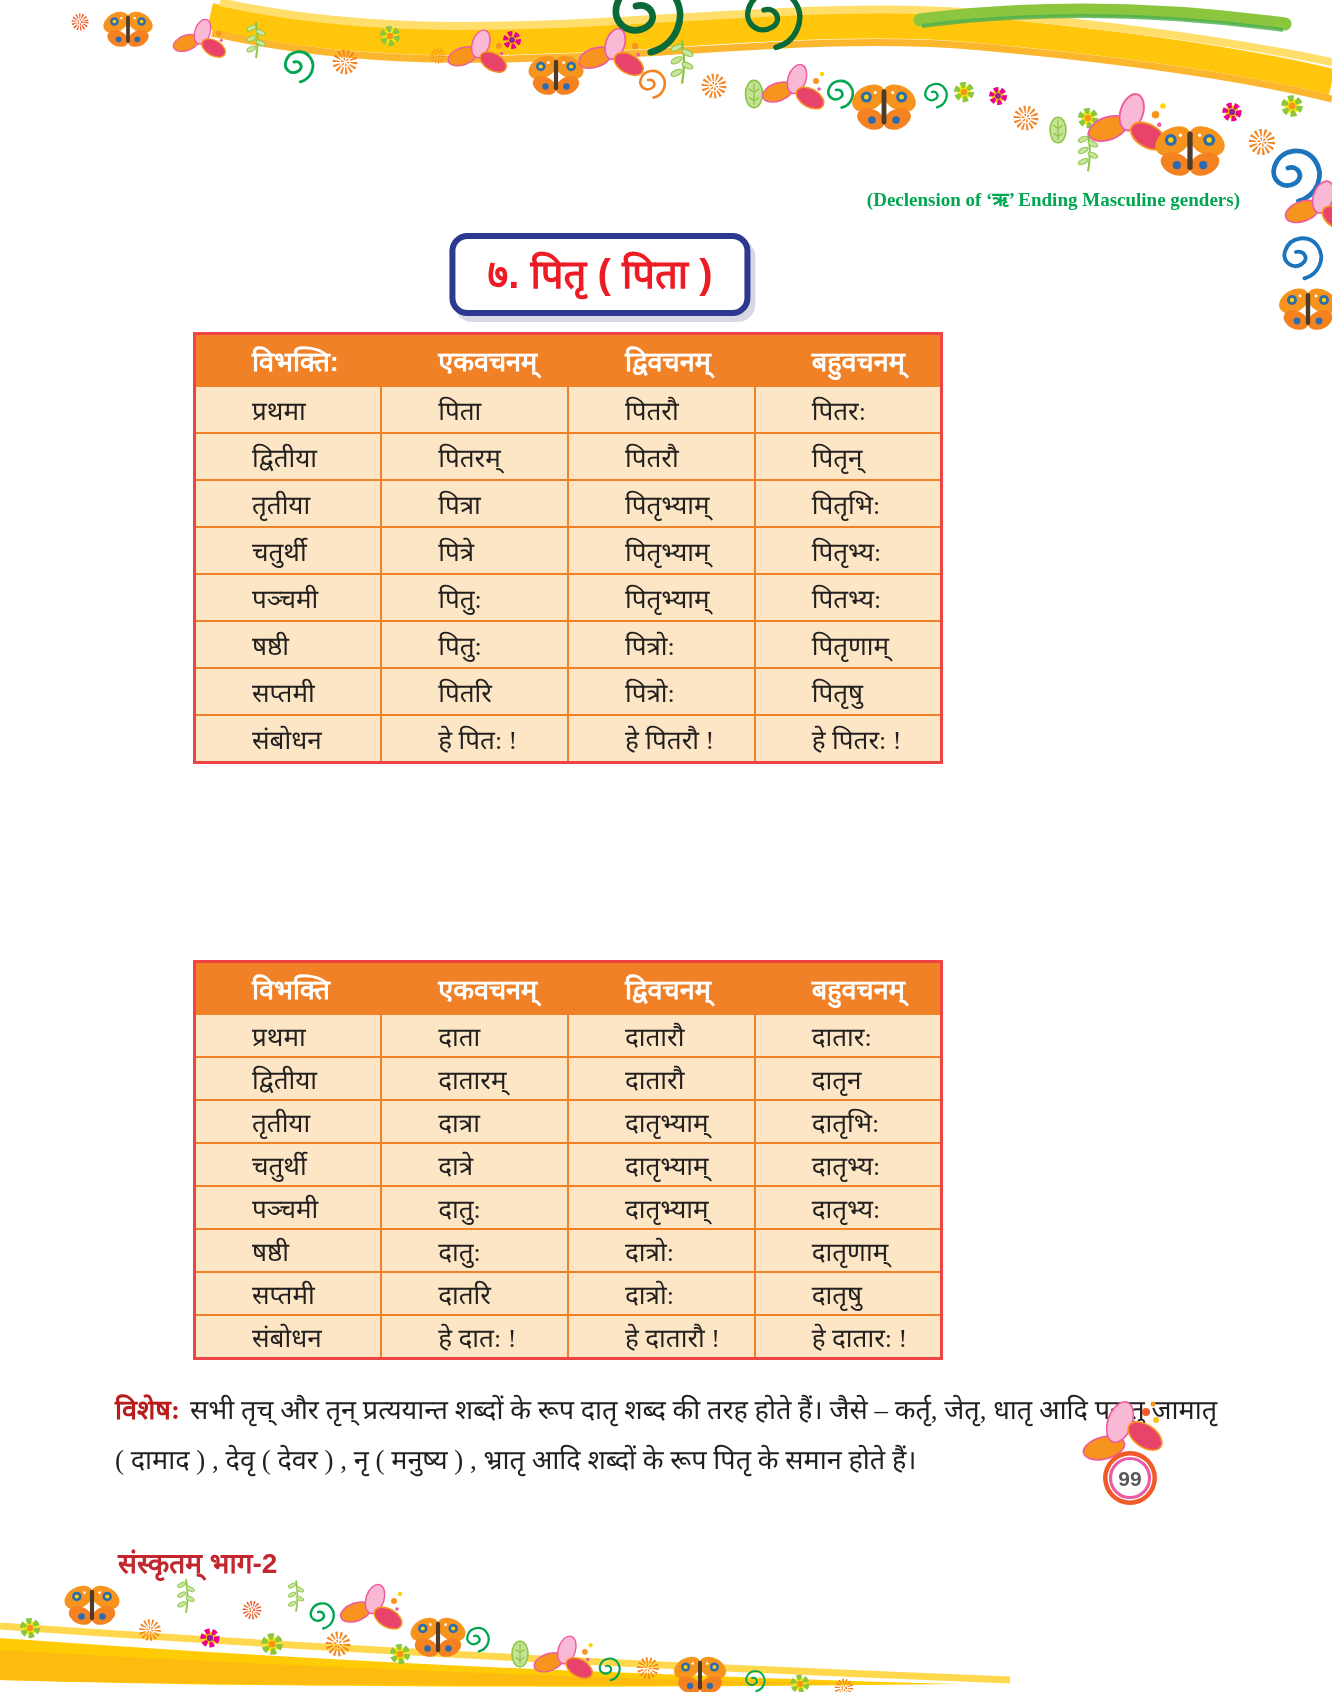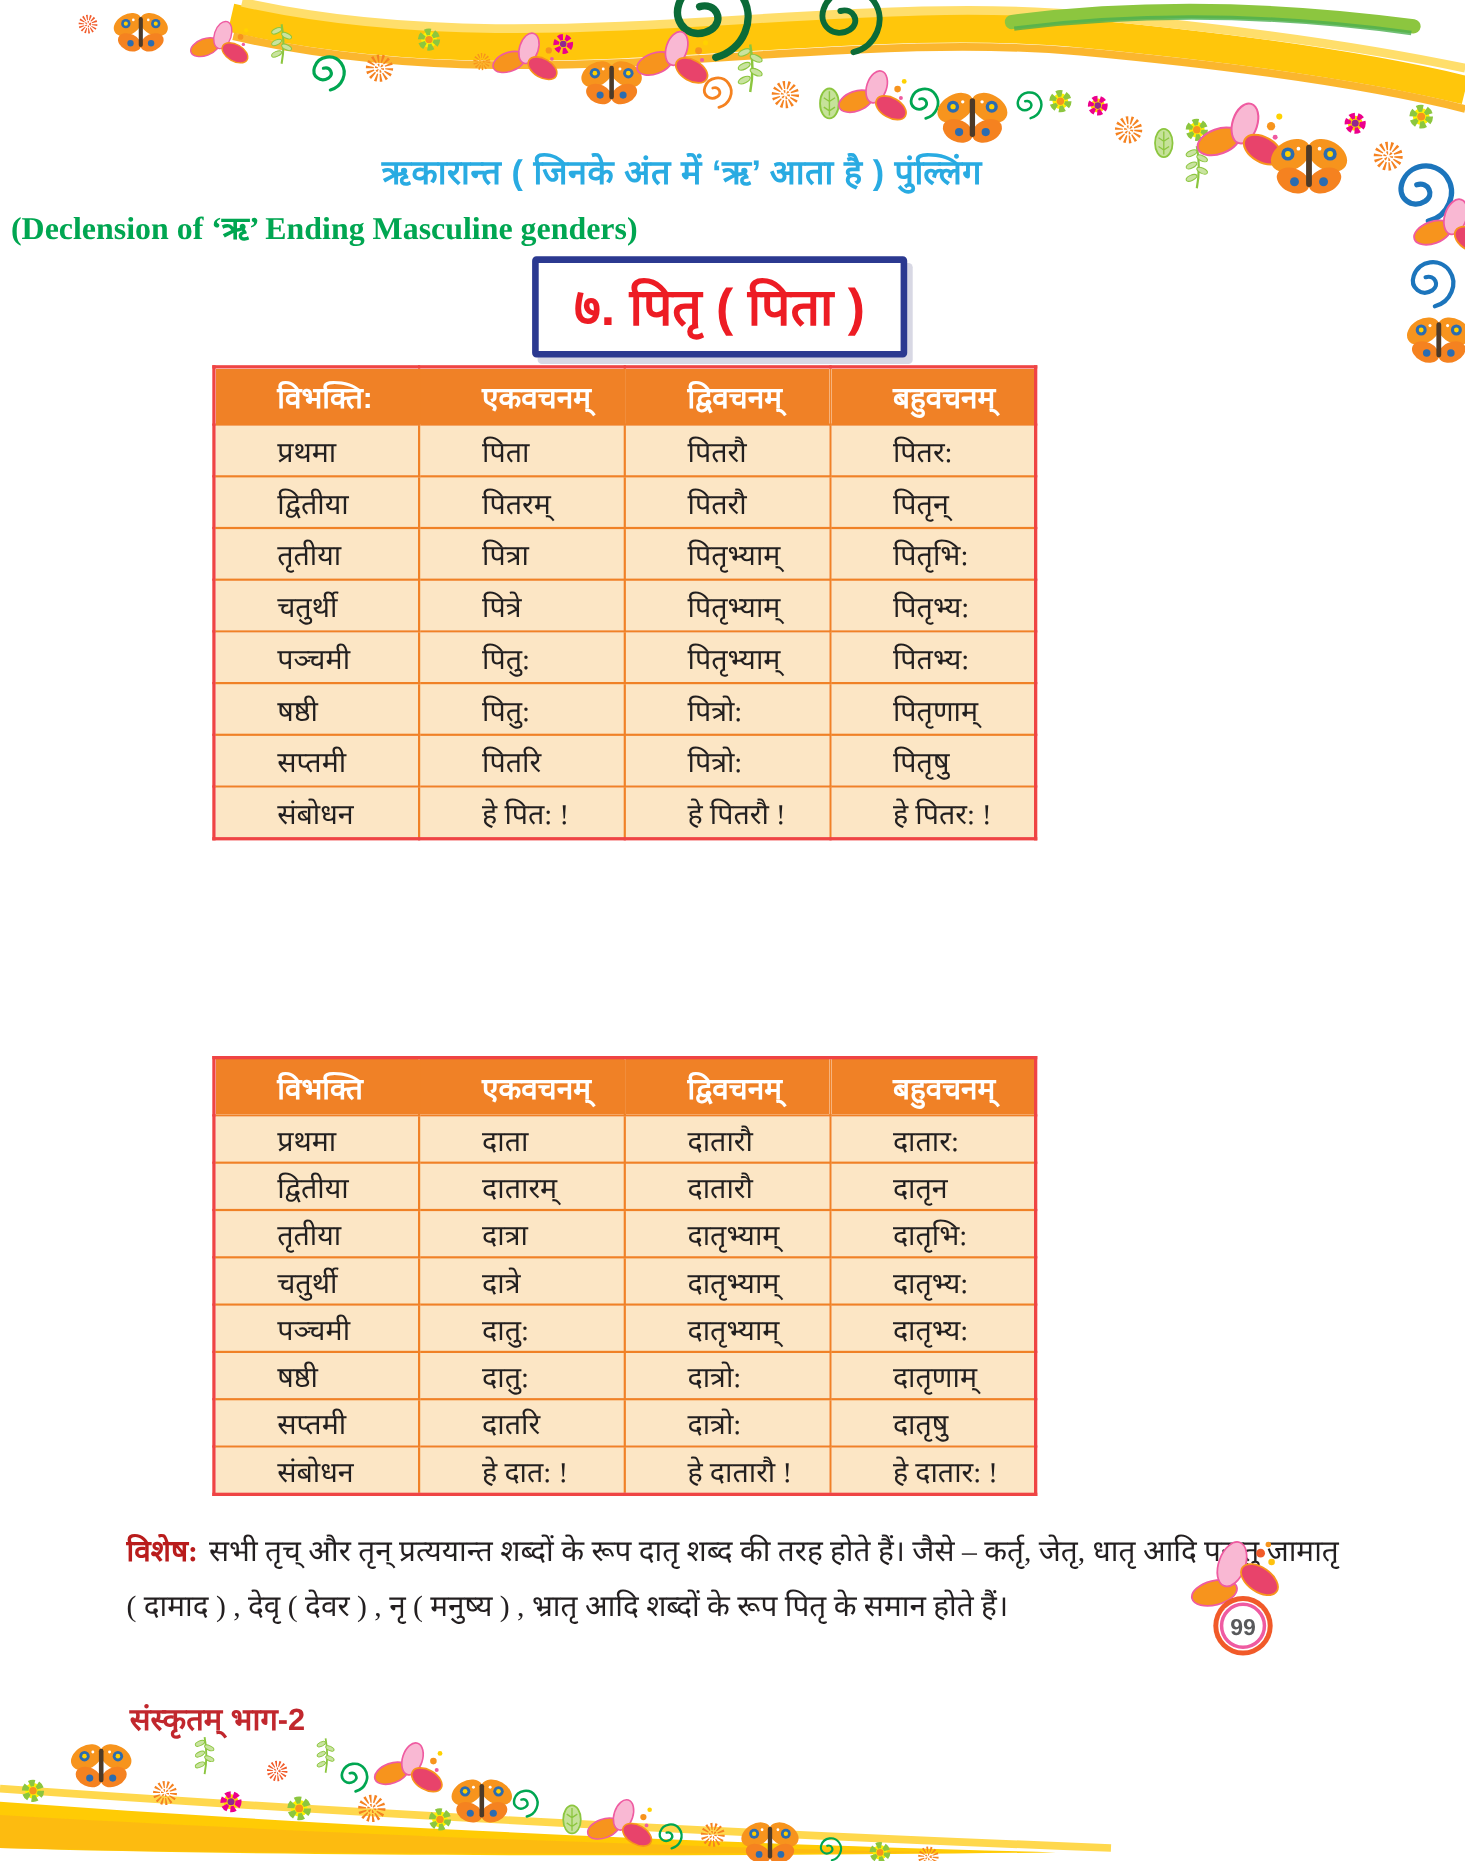--- a/index.html
+++ b/index.html
@@ -7,27 +7,27 @@
         font-family:"Liberation Sans",sans-serif;}
 
   
   .band-top{position:absolute;top:0;left:0;pointer-events:none;}
   .band-bottom{position:absolute;bottom:0;left:0;pointer-events:none;}
   .page-badge{position:absolute;left:1082px;top:1396px;pointer-events:none;}
 
   
   .title-hi{position:absolute;top:134px;left:0;width:1240px;text-align:center;
             font-size:31px;font-weight:bold;color:#29ABE2;letter-spacing:.5px;}
-  .title-en{position:absolute;top:186px;left:0;width:1240px;text-align:left;
-            font-size:29px;font-weight:bold;color:#00A651;
-            font-family:"Liberation Serif",serif;padding-left:10px;}
-  .head-box{position:absolute;left:654px;transform:translateX(-50%);
+  .title-en{position:absolute;top:186px;left:0;width:1240px;text-align:right;
+            font-size:19px;font-weight:bold;color:#00A651;
+            font-family:"Liberation Serif",serif;}
+  .head-box{position:absolute;left:600px;transform:translateX(-50%);
             display:inline-block;background:#ffffff;border:6px solid #2B3990;
-            border-radius:4px;padding:6px 32px 10px 32px;white-space:nowrap;
-            font-size:47px;font-weight:bold;color:#ED1C24;
+            border-radius:18px;padding:6px 32px 10px 32px;white-space:nowrap;
+            font-size:40px;font-weight:bold;color:#ED1C24;
             box-shadow:5px 6px 0 #d8d8e4;}
   .box1{top:233px;}
   .box2{top:872px;}
 
   
   .decl{position:absolute;left:193px;width:750px;border-collapse:collapse;
         table-layout:fixed;border:3px solid #ef4444;
         font-family:"Liberation Serif",serif;}
   .decl th,.decl td{border:2px solid #F08126;text-align:left;
         padding:0 6px 0 56px;overflow:hidden;white-space:nowrap;}
@@ -142,21 +142,20 @@
     <use href="#butterflyG" transform="translate(1190,152) scale(1.2)"></use>
     <use href="#pinkflowerG" transform="translate(1232,112) scale(0.8)"></use>
     <use href="#sunburstG" transform="translate(1262,142) scale(0.85)" style="color:#F58220"></use>
     <use href="#daisyG" transform="translate(1292,106) scale(0.8)"></use>
     <use href="#swirlP" transform="translate(1288,168) scale(1.5)" style="color:#1C75BC"></use>
     <use href="#petalflowerG" transform="translate(1320,218) scale(1.1)"></use>
     <use href="#swirlP" transform="translate(1296,252) scale(1.2)" style="color:#1C75BC"></use>
     <use href="#butterflyG" transform="translate(1308,310) scale(1.0)"></use>
   </svg>
 
-  <div class="title-hi">ऋकारान्त ( जिनके अंत में ‘ऋ’ आता है ) पुंल्लिंग</div>
   <div class="title-en">(Declension of ‘ऋ’ Ending Masculine genders)</div>
 
   <div class="head-box box1">७. पितृ ( पिता )</div>
 
   <table class="decl t1">
     <thead>
       <tr>
         <th>विभक्ति:</th>
         <th>एकवचनम्</th>
         <th>द्विवचनम्</th>

